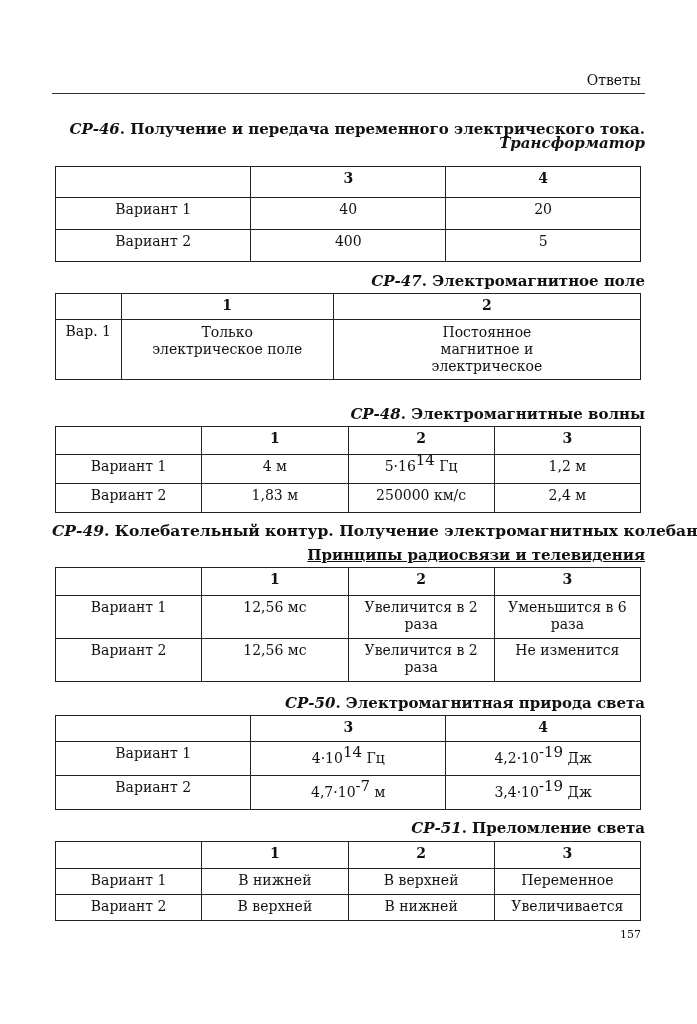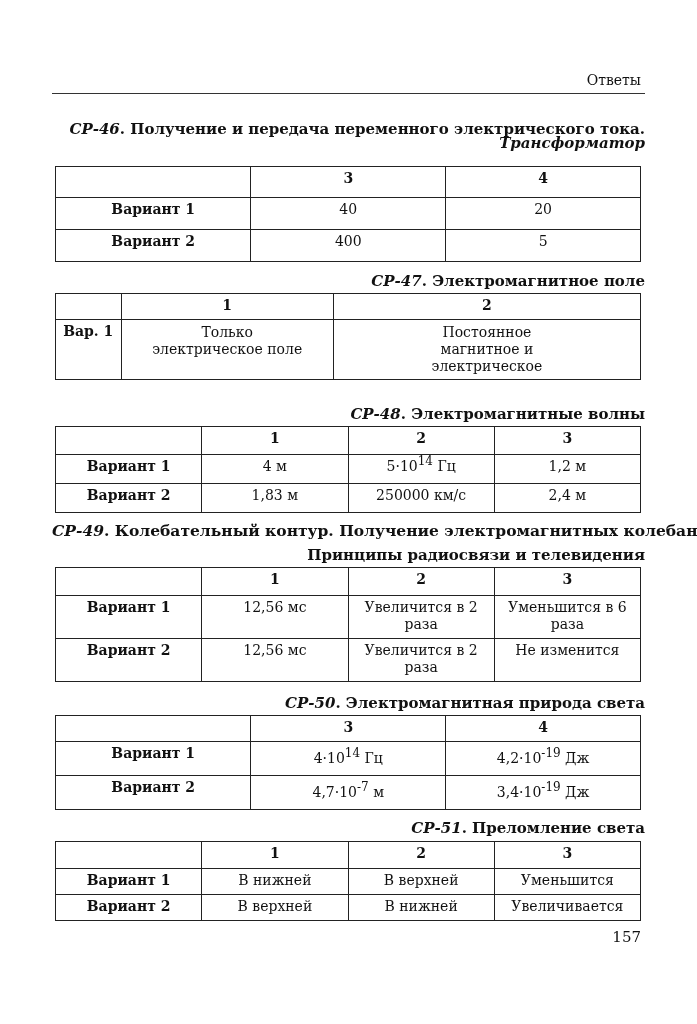--- a/index.html
+++ b/index.html
@@ -6,24 +6,24 @@
   body { width: 697px; height: 1024px; position: relative; overflow: hidden;
          font-family: "DejaVu Serif", "Liberation Serif", serif; color: #111; }
   .header-label { position: absolute; right: 56px; top: 72px; font-size: 14px; }
   .header-rule { position: absolute; left: 52px; right: 52px; top: 93px; border-top: 1.5px solid #333; }
   .title { position: absolute; left: 52px; right: 52px; text-align: right;
            font-weight: bold; font-size: 15px; white-space: nowrap; }
   .title i { font-style: italic; }
   table { position: absolute; left: 55px; width: 586px; border-collapse: collapse;
           font-size: 14px; table-layout: fixed; }
   td { border: 1.5px solid #222; text-align: center; vertical-align: top; padding: 3px 4px; line-height: 17px; }
-  td.rh { font-weight: bold; }
+  td.rh { font-weight: normal; }
   tr.hd td { font-weight: bold; }
-  sup { font-size: 12px; line-height: 0; text-align: center; }
-  .page-num { position: absolute; right: 56px; top: 928px; font-size: 15px; }
+  sup { font-size: 15px; line-height: 0; text-align: center; }
+  .page-num { position: absolute; right: 56px; top: 928px; font-size: 11px; }
 </style>
 </head>
 <body>
 
 <div>
   <div class="header-label">Ответы</div>
   <div class="header-rule"></div>
 </div>
 
 <div class="title" style="top:120px;">
@@ -91,36 +91,36 @@
   <tbody>
       <tr class="hd" style="height:28px">
     <td></td>
     <td>1</td>
     <td>2</td>
     <td>3</td>
   </tr>
   <tr style="height:29px">
     <td class="rh">Вариант 1</td>
     <td>4 м</td>
-    <td><span>5·10</span><sup>14</sup><span> Гц</span></td>
+    <td><span>5·16</span><sup>14</sup><span> Гц</span></td>
     <td>1,2 м</td>
   </tr>
   <tr style="height:29px">
     <td class="rh">Вариант 2</td>
     <td>1,83 м</td>
     <td>250000 км/с</td>
     <td>2,4 м</td>
   </tr>
 </tbody>
   </table>
 
 <div class="title" style="top:521px; font-size:15.5px;">
   <i>СР-49</i>. <span>Колебательный контур. Получение электромагнитных колебаний.</span>
 </div>
-<div class="title" style="top:546px;">Принципы радиосвязи и телевидения</div>
+<div class="title" style="top:546px;text-decoration:underline;">Принципы радиосвязи и телевидения</div>
 <table style="top:567px;">
   <colgroup>
       <col style="width:25%">
       <col style="width:25%">
       <col style="width:25%">
       <col style="width:25%">
     </colgroup>
   <tbody>
       <tr class="hd" style="height:28px">
     <td></td>
@@ -185,21 +185,21 @@
       <tr class="hd" style="height:27px">
     <td></td>
     <td>1</td>
     <td>2</td>
     <td>3</td>
   </tr>
   <tr style="height:26px">
     <td class="rh">Вариант 1</td>
     <td>В нижней</td>
     <td>В верхней</td>
-    <td>Уменьшится</td>
+    <td>Переменное</td>
   </tr>
   <tr style="height:26px">
     <td class="rh">Вариант 2</td>
     <td>В верхней</td>
     <td>В нижней</td>
     <td>Увеличивается</td>
   </tr>
 </tbody>
   </table>
 

